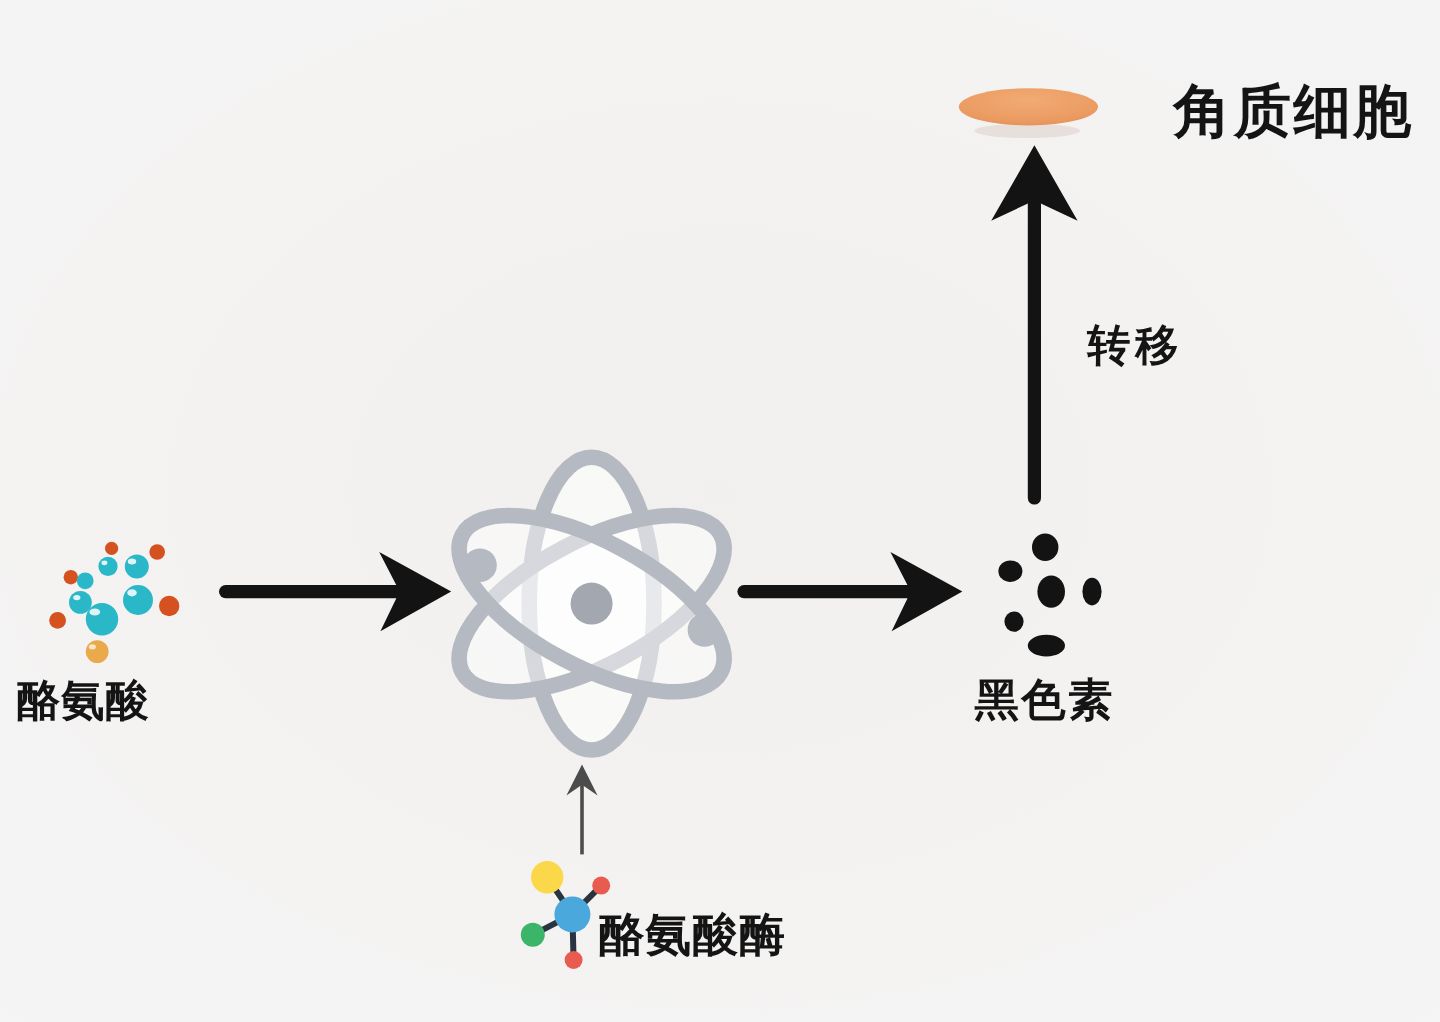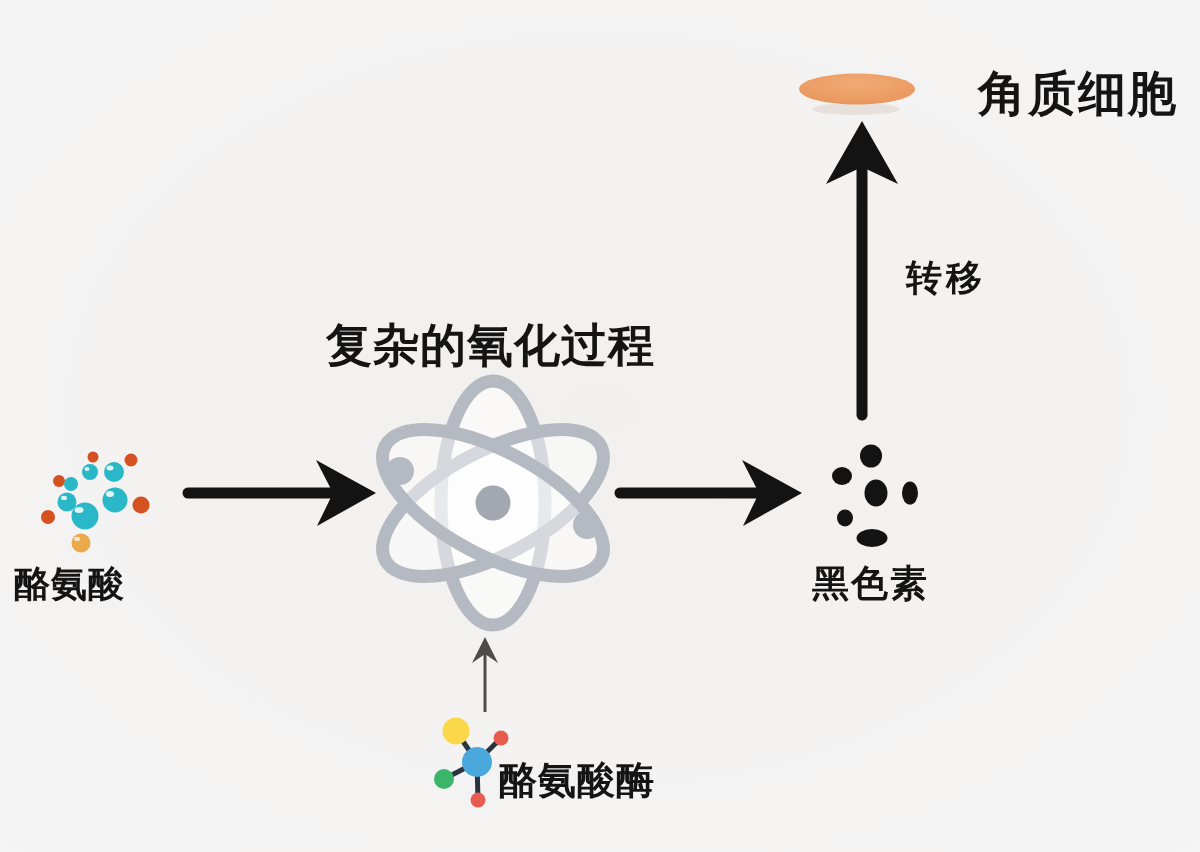--- a/index.html
+++ b/index.html
@@ -19,21 +19,21 @@
   .label {
     position: absolute;
     font-weight: 700;
     color: #141414;
     white-space: nowrap;
     line-height: 1;
   }
   .label-title        { left: 326px; top: 322px; font-size: 46px; letter-spacing: 1px; }
   .label-tyrosine     { left: 14px;  top: 566px; font-size: 36px; letter-spacing: 1px; }
   .label-melanin      { left: 812px; top: 565px; font-size: 37px; letter-spacing: 2px; }
-  .label-transfer     { left: 906px; top: 260px; font-size: 36px; letter-spacing: 4px; }
+  .label-transfer     { left: 906px; top: 270px; font-size: 36px; letter-spacing: 4px; }
   .label-keratinocyte { left: 978px; top: 70px;  font-size: 48px; letter-spacing: 2px; }
   .label-tyrosinase   { left: 499px; top: 761px; font-size: 38px; letter-spacing: 1px; }
 </style>
 </head>
 <body>
 
 <div class="canvas">
 
   <svg class="layer" viewBox="0 0 1200 852">
     <defs>
@@ -114,20 +114,19 @@
       <line x1="477" y1="762" x2="444" y2="779" style="stroke:var(--color-bond_navy)" stroke-width="5" stroke-linecap="round"></line>
       <line x1="477" y1="762" x2="478" y2="800" style="stroke:var(--color-bond_navy)" stroke-width="5" stroke-linecap="round"></line>
       <circle cx="456" cy="731" r="13.5" style="fill:var(--color-yellow)"></circle>
       <circle cx="501" cy="738" r="7.5" style="fill:var(--color-red)"></circle>
       <circle cx="444" cy="779" r="10" style="fill:var(--color-green)"></circle>
       <circle cx="478" cy="800" r="7.5" style="fill:var(--color-red)"></circle>
       <circle cx="477" cy="762" r="15" style="fill:var(--color-blue)"></circle>
     </g>
   </svg>
 
-  <div class="label label-title">复杂的氧化过程</div>
   <div class="label label-tyrosine">酪氨酸</div>
   <div class="label label-melanin">黑色素</div>
   <div class="label label-transfer">转移</div>
   <div class="label label-keratinocyte">角质细胞</div>
   <div class="label label-tyrosinase">酪氨酸酶</div>
 
 </div>
 
 </body></html>

